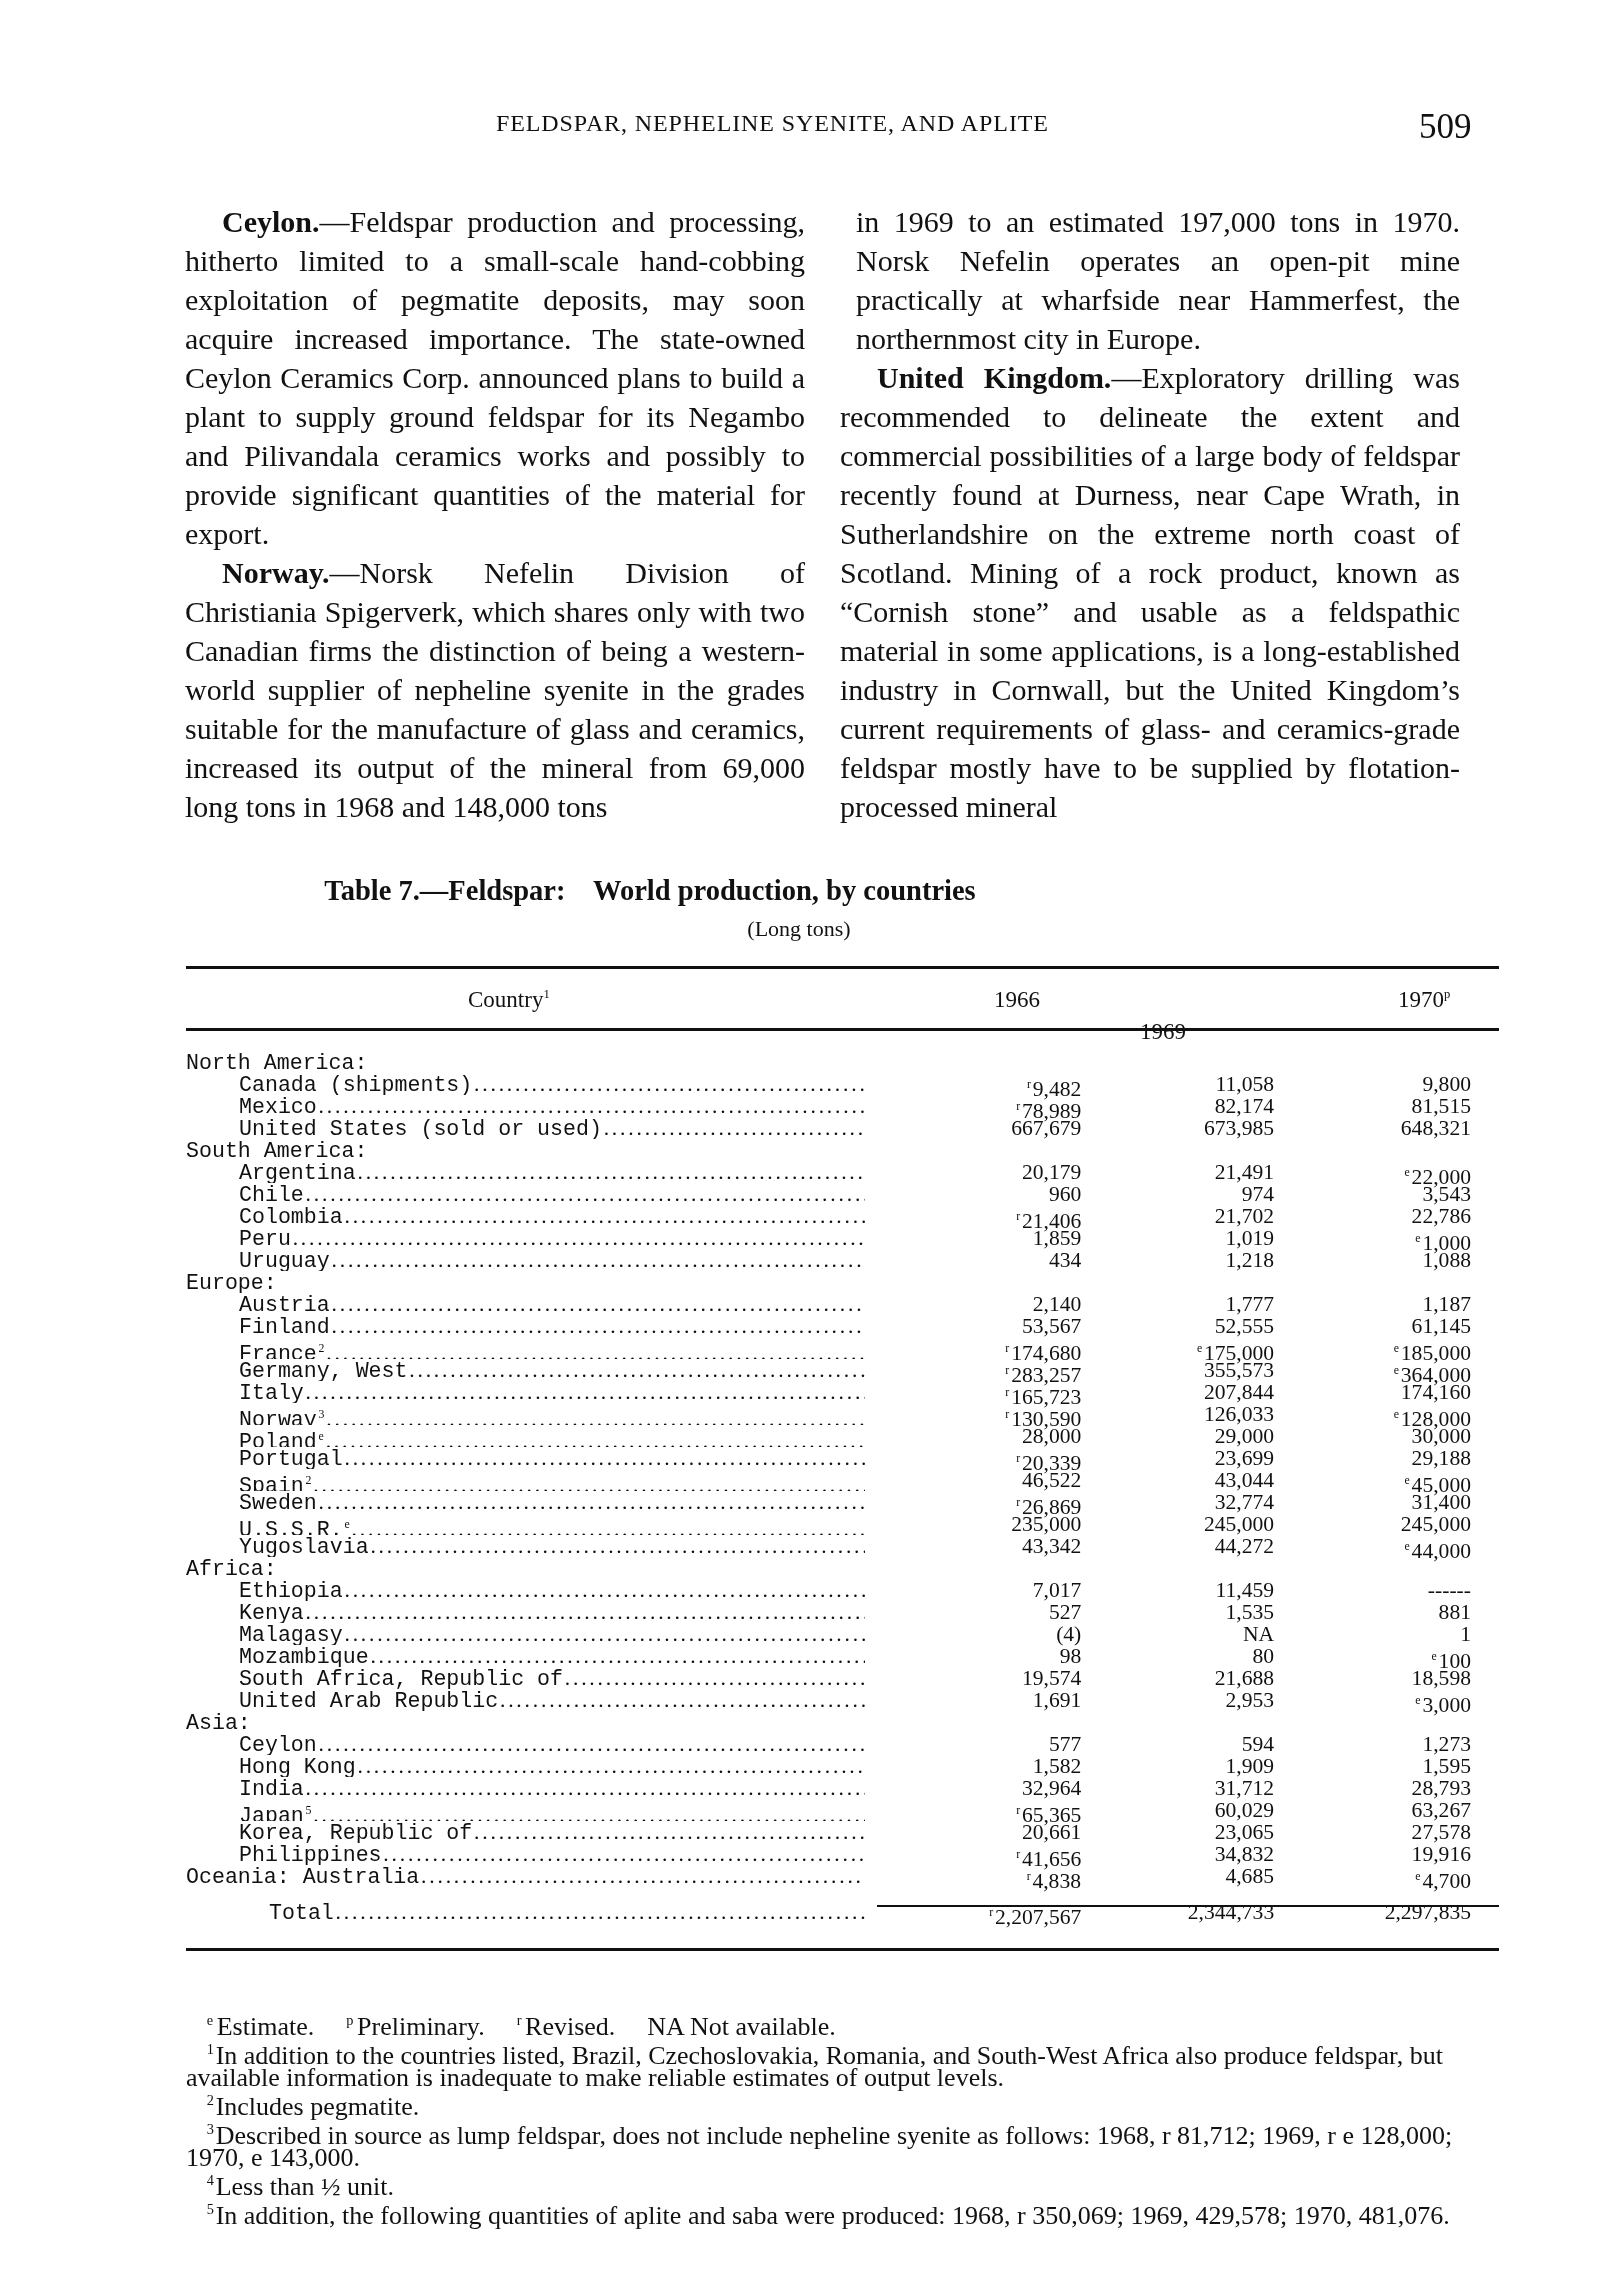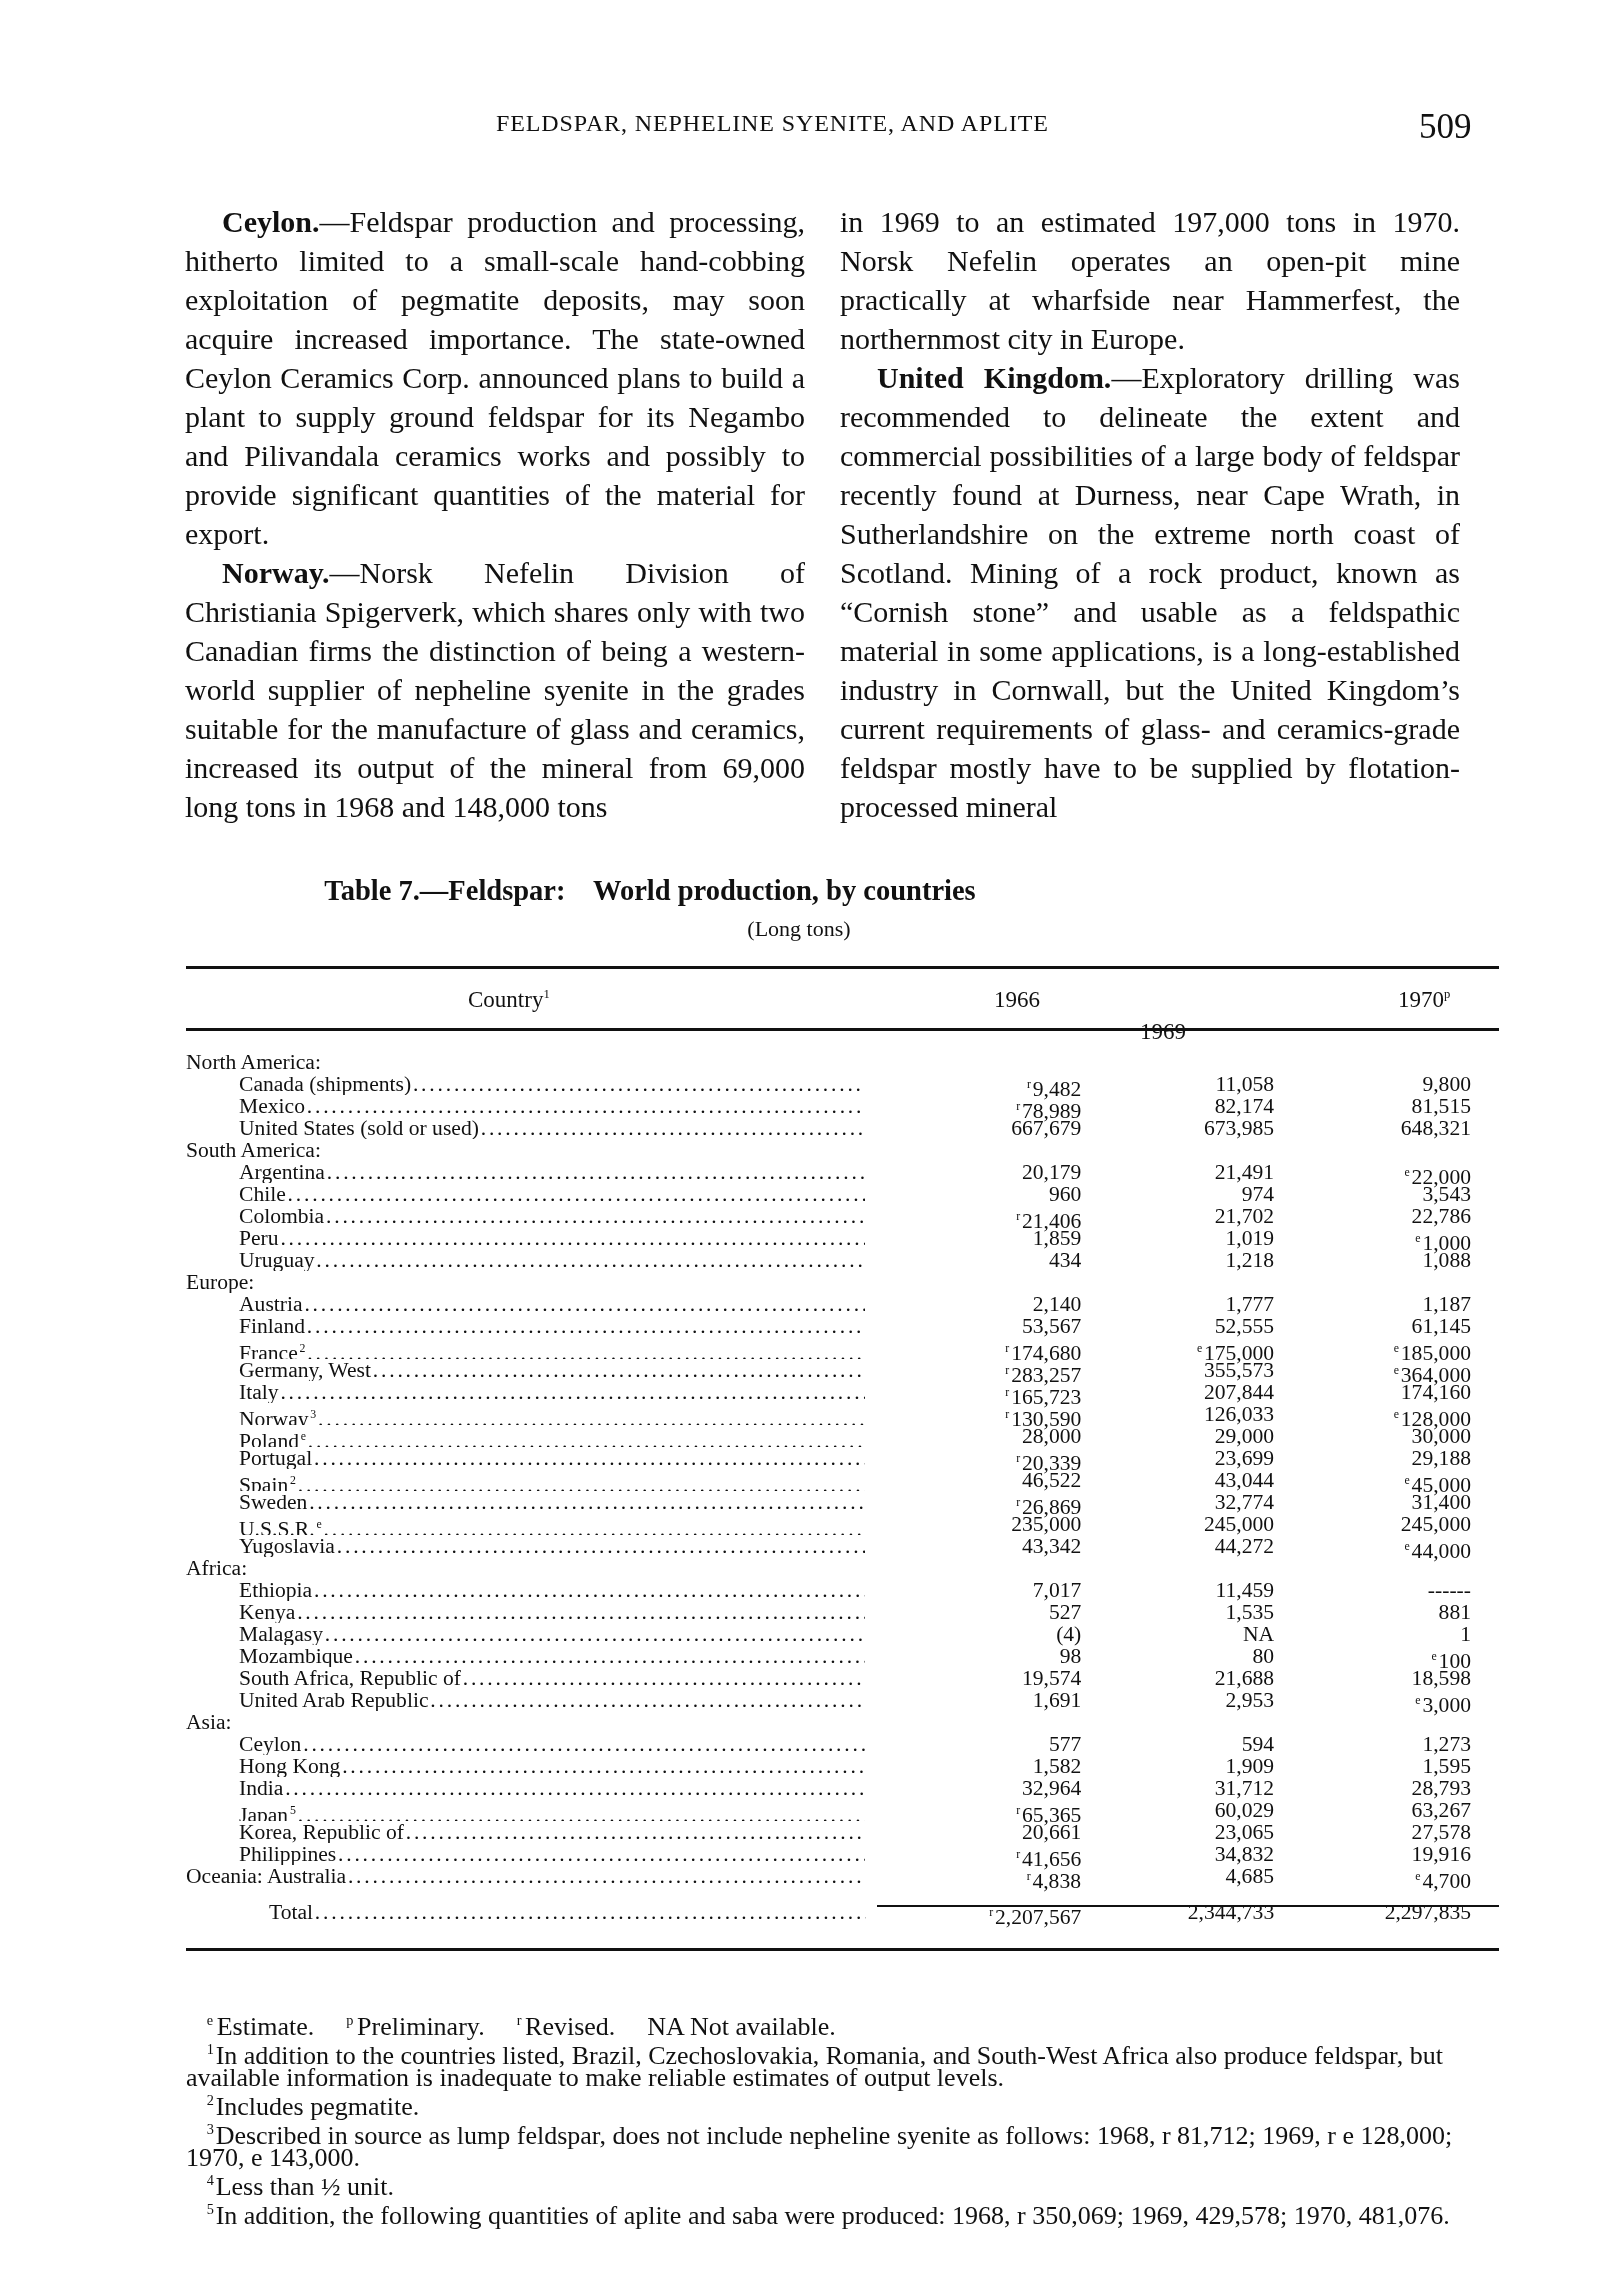--- a/index.html
+++ b/index.html
@@ -1,34 +1,34 @@
 <!DOCTYPE html>
 <html style="font-size:7.3px"><head>
 <meta charset="utf-8">
 <style>
   html, body { margin:0; padding:0; background:#fff; }
   body { width:1598px; height:2518px; position:relative; color:#111; font-family:"Liberation Serif","DejaVu Serif",serif; overflow:hidden; }
   .running-head { position:absolute; top:110px; left:496px; font-size:24px; letter-spacing:0.9px; }
   .page-num { position:absolute; top:107px; left:1419px; font-size:35px; }
   .col { position:absolute; top:202px; width:620px; font-size:30px; line-height:39px; text-align:justify; }
   .col p { margin:0; text-indent:37px; }
-  .col p.noindent { text-indent:0; }
+  .col p.noindent { text-indent:0;margin-left:16px; }
   .col b { font-weight:bold; }
   #col-left { left:185px; }
   #col-right { left:840px; }
   .tbl-title { position:absolute; top:875px; left:0; width:1300px; text-align:center; font-size:28.5px; font-weight:bold; }
   .tbl-title .gap { display:inline-block; width:27.5px; }
   .tbl-unit { position:absolute; top:916px; left:0; width:1598px; text-align:center; font-size:22px; }
   .rule { position:absolute; background:#111; height:2.8px; }
   .tbl-head { position:absolute; top:987px; font-size:23px; }
   .table { position:absolute; top:1051px; left:186px; width:1285px; font-size:21.6px; line-height:22px; }
   .row { display:flex; height:22px; white-space:nowrap; }
   .row .name { width:679px; overflow:hidden; }
   .row .name.ind { padding-left:53px; width:627px; }
-  .row .name span.lbl { background:#fff; padding-right:1.8px; }
+  .row .name span.lbl { background:#fff; padding-right:1.8px;font-family:Liberation Mono, monospace; }
   .row .name .dots { letter-spacing:2.8px; }
   .num { text-align:right; }
   .c1 { width:216px; } .c2 { width:193px; } .c3 { width:197px; }
   sup, .mark { font-size:0.55em; vertical-align:0.7em; margin-right:1.8px; }
   .total-row { margin-top:13.8px; }
   .notes { position:absolute; top:2009px; left:186px; width:1313px; font-size:26px; line-height:22px; }
   .notes p { margin:0; text-indent:20.7px; }
   .notes .legend span { margin-right:32px; }
 </style>
 </head>

